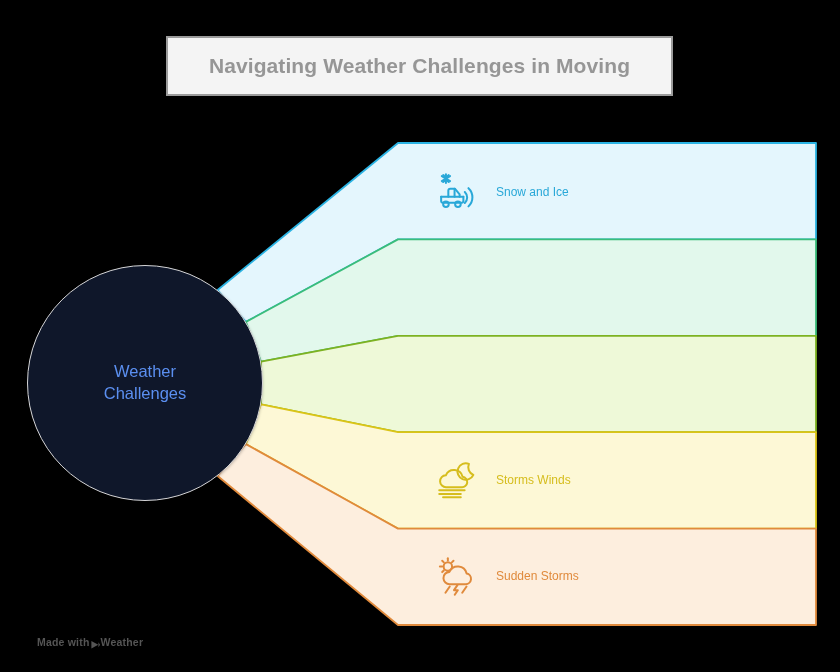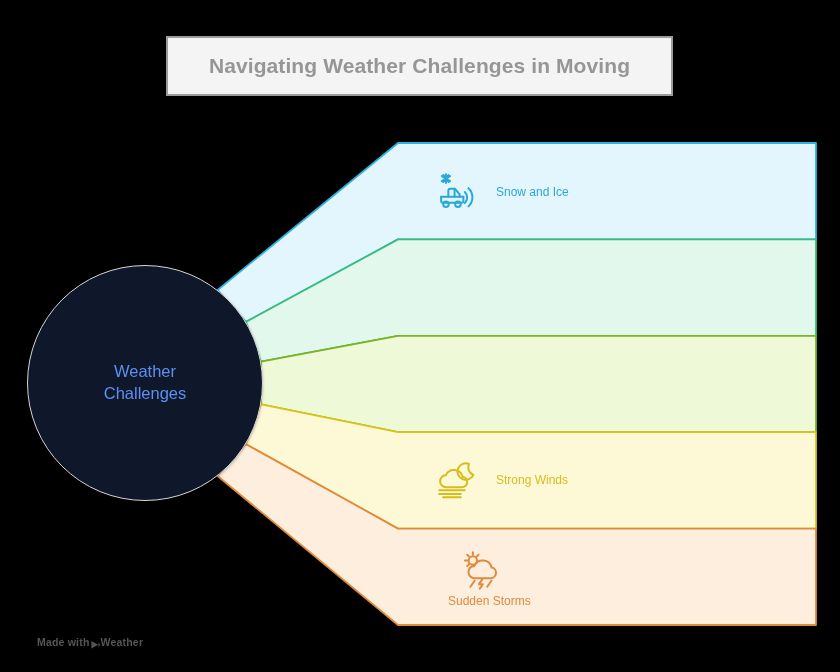--- a/index.html
+++ b/index.html
@@ -175,24 +175,24 @@
   <div class="row-content" style="left:432px; top:450px;">
     <span class="row-icon">
       <svg viewBox="0 0 48 48" width="46" height="46" fill="none" stroke="#d6bd1d" stroke-width="2.1" stroke-linecap="round" stroke-linejoin="round">
         <path d="M37.5 7.2 a8.6 8.6 0 1 0 4.6 11.4 a8.6 8.6 0 0 1-4.6-11.4 z"></path>
         <path d="M13.8 31.5 a6.2 6.2 0 0 1-0.4-12.4 a9.3 9.3 0 0 1 17.5 1.6 a5.4 5.4 0 0 1-1.2 10.8 z"></path>
         <path d="M6.5 34.6 h26.5"></path>
         <path d="M6.5 38.5 h22.5"></path>
         <path d="M10.5 42 h18.5"></path>
       </svg>
     </span>
-    <span class="row-label" style="color:#d6bd1d">Strong Winds</span>
-  </div>
-
-  <div class="row-content" style="left:432px; top:546px;flex-direction:column;">
+    <span class="row-label" style="color:#d6bd1d">Storms Winds</span>
+  </div>
+
+  <div class="row-content" style="left:432px; top:546px;">
     <span class="row-icon">
       <svg viewBox="0 0 48 48" width="46" height="46" fill="none" stroke="#e08a3c" stroke-width="2.1" stroke-linecap="round" stroke-linejoin="round">
         <circle cx="15.5" cy="14" r="4.4"></circle>
         <path d="M15.5 5.5 v2.4"></path>
         <path d="M7.2 14 h2.4"></path>
         <path d="M9.6 8.1 l1.7 1.7"></path>
         <path d="M21.4 8.1 l-1.7 1.7"></path>
         <path d="M9.6 19.9 l1.7-1.7"></path>
         <path d="M17.5 32.5 a6.4 6.4 0 0 1-0.4-12.8 a9.6 9.6 0 0 1 18 1.7 a5.6 5.6 0 0 1-1.2 11.1 z"></path>
         <path d="M13 41.5 l4.5-6.5"></path>

